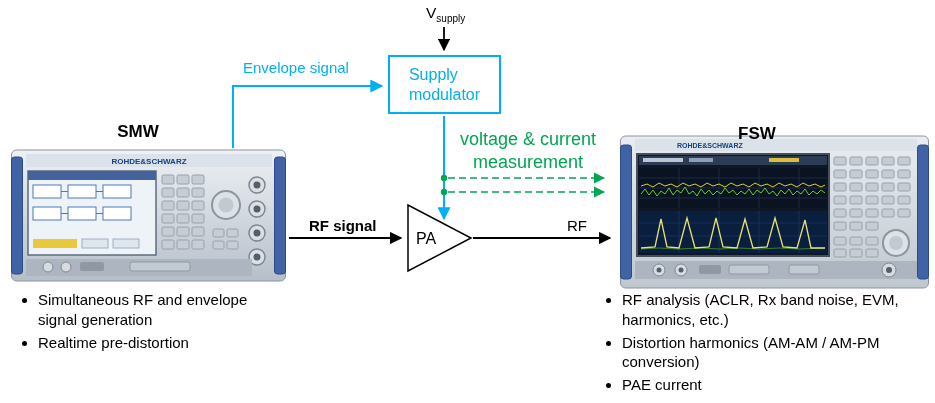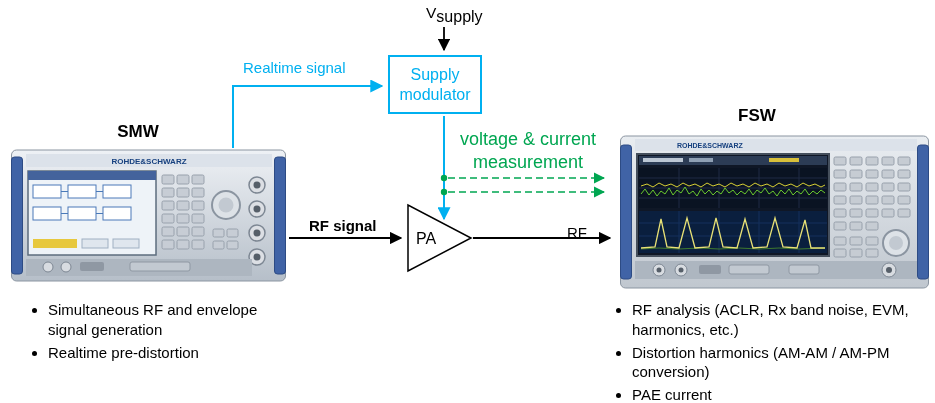--- a/index.html
+++ b/index.html
@@ -4,26 +4,26 @@
 <style>
   html,body{margin:0;padding:0;}
   body{font-family:"Liberation Sans",sans-serif;color:#000;background:#fff;}
   .canvas{position:relative;width:935px;height:403px;background:#fff;overflow:hidden;}
   .abs{position:absolute;}
   .label{font-size:15px;white-space:nowrap;}
   .cyan{color:#00B0F0;}
   .green{color:#00A651;}
   .heading{font-weight:bold;font-size:17px;text-align:center;width:80px;}
   .vsupply{font-size:15.5px;}
-  .vsupply sub{font-size:16px;}
-  .supply-box{width:94px;height:59px;border:2px solid #00B0F0;color:#00B0F0;font-size:16px;
-    line-height:1.22;display:flex;align-items:center;justify-content:center;text-align:center;
+  .vsupply sub{font-size:10px;}
+  .supply-box{width:113px;height:59px;border:2px solid #00B0F0;color:#00B0F0;font-size:16px;
+    line-height:1.22;display:flex;align-items:center;justify-content:center;
     padding:0 24px;box-sizing:border-box;}
   .wrap-label{font-size:18px;line-height:1.25;text-align:center;}
-  .bullets{list-style:disc outside;padding-left:22px;margin:10px;font-size:15px;line-height:1.32;}
+  .bullets{list-style:disc outside;padding-left:22px;margin:0;font-size:15px;line-height:1.32;}
   .bullets li{margin:0 0 3px 0;}
   .overlay{pointer-events:none;}
 </style>
 </head>
 <body>
 
 <div class="canvas">
 
   <svg class="abs" style="left:10px;top:147px;" width="277" height="137" viewBox="0 0 277 137">
     <defs>
@@ -223,31 +223,31 @@
     <polygon points="408,205 408,271 471,238" fill="#fff" stroke="#000" stroke-width="1.5"></polygon>
     <text x="416" y="244" font-size="16" fill="#000">PA</text>
   </svg>
 
   <div class="abs vsupply" style="left:426px;top:4px;">
     <span>V</span><sub>supply</sub>
   </div>
 
   <div class="abs supply-box" style="left:388px;top:55px;">Supply modulator</div>
 
-  <div class="abs label cyan" style="left:243px;top:59px;">Realtime signal</div>
+  <div class="abs label cyan" style="left:243px;top:59px;">Envelope signal</div>
 
   <div class="abs wrap-label green" style="left:452px;top:128px;width:152px;">voltage &amp; current measurement</div>
 
   <div class="abs label" style="left:309px;top:217px;font-weight:bold;">RF signal</div>
 
-  <div class="abs label" style="left:567px;top:224px;">RF</div>
+  <div class="abs label" style="left:567px;top:217px;">RF</div>
 
   <div class="abs heading" style="left:98px;top:122px;">SMW</div>
 
-  <div class="abs heading" style="left:717px;top:106px;">FSW</div>
+  <div class="abs heading" style="left:717px;top:124px;">FSW</div>
 
   <ul class="abs bullets" style="left:16px;top:290px;width:250px;">
     <li>Simultaneous RF and envelope signal generation</li>
     <li>Realtime pre-distortion</li>
   </ul>
 
   <ul class="abs bullets" style="left:600px;top:290px;width:280px;">
     <li>RF analysis (ACLR, Rx band noise, EVM, harmonics, etc.)</li>
     <li>Distortion harmonics (AM-AM / AM-PM conversion)</li>
     <li>PAE current</li>

